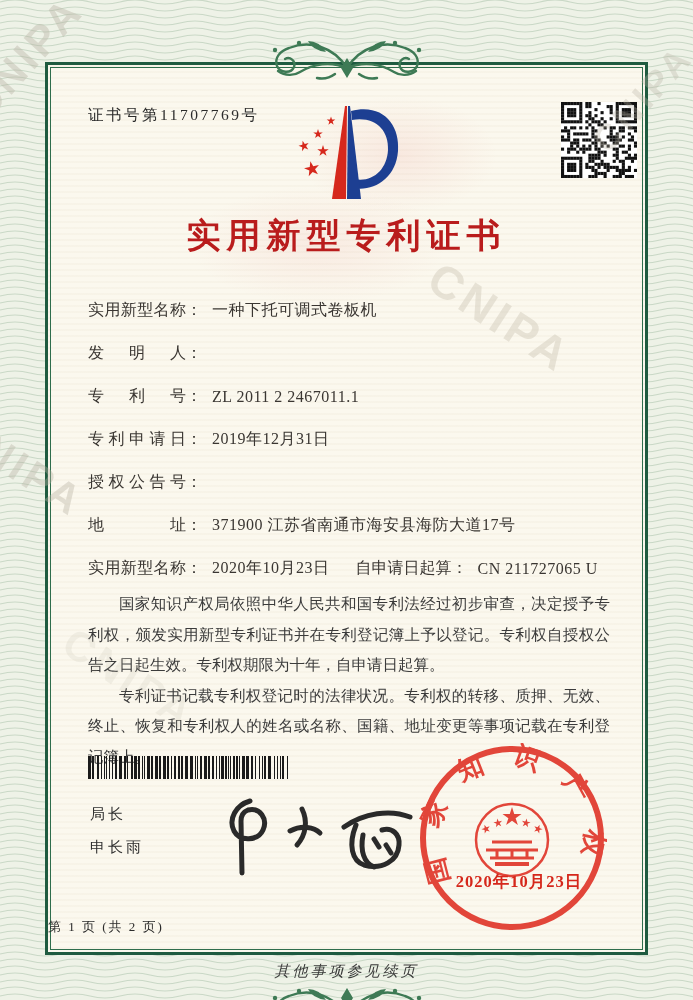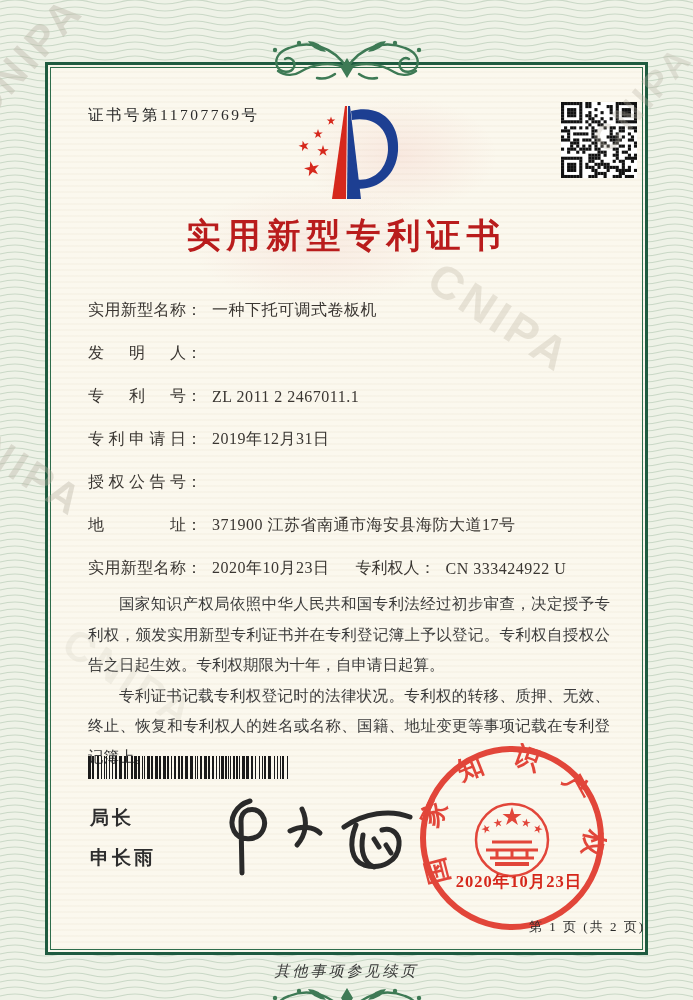--- a/index.html
+++ b/index.html
@@ -46,27 +46,27 @@
   .field-row{height:43px;display:flex;align-items:center;}
   .lab{display:inline-block;width:98px;text-align:justify;text-align-last:justify;}
   .colon{margin-right:10px;}
   .val{letter-spacing:.5px;white-space:nowrap;}
   .grant-gap{display:inline-block;width:26px;}
   .paras{position:absolute;left:40px;right:35px;top:524px;font-size:15.5px;line-height:30.5px;
     color:#3b3b3b;text-align:justify;}
   .paras p{margin:0;text-indent:2em;}
   #barcode{position:absolute;left:40px;top:691px;width:200px;height:23px;}
   .officer{position:absolute;left:42px;top:740px;
-    font-family:"Liberation Sans","DejaVu Sans",sans-serif;font-size:19px;font-weight:bold;color:#2e2e2e;}
+    font-family:"Liberation Sans","DejaVu Sans",sans-serif;font-size:15px;font-weight:normal;color:#2e2e2e;}
   .officer div{margin-bottom:14px;letter-spacing:3px;}
   #autograph{position:absolute;left:150px;top:722px;}
   #seal{position:absolute;left:369px;top:678px;}
   .seal-date{position:absolute;left:378px;top:806px;width:186px;text-align:center;
     font-size:16.5px;letter-spacing:1px;color:#d5271b;font-weight:bold;}
-  .page-indicator{position:absolute;left:0;right:0;bottom:16px;text-align:right;
+  .page-indicator{position:absolute;left:0;right:0;bottom:16px;text-align:left;
     font-size:13px;letter-spacing:2px;color:#2b2b2b;}
   .continuation-note{position:absolute;left:0;right:0;top:962px;z-index:4;text-align:center;
     font-size:15px;letter-spacing:3px;color:#3a3a3a;font-style:italic;}
 </style>
 </head>
 <body>
 
 <svg id="guilloche" viewBox="0 0 693 1000">
     <path d="M0,2 q15,-4 30,0 q15,4 30,0 q15,-4 30,0 q15,4 30,0 q15,-4 30,0 q15,4 30,0 q15,-4 30,0 q15,4 30,0 q15,-4 30,0 q15,4 30,0 q15,-4 30,0 q15,4 30,0 q15,-4 30,0 q15,4 30,0 q15,-4 30,0 q15,4 30,0 q15,-4 30,0 q15,4 30,0 q15,-4 30,0 q15,4 30,0 q15,-4 30,0 q15,4 30,0 q15,-4 30,0 q15,4 30,0" fill="none" stroke="rgba(108,150,116,0.28)" stroke-width="1.1"></path>
     <path d="M0,9 q15,-4 30,0 q15,4 30,0 q15,-4 30,0 q15,4 30,0 q15,-4 30,0 q15,4 30,0 q15,-4 30,0 q15,4 30,0 q15,-4 30,0 q15,4 30,0 q15,-4 30,0 q15,4 30,0 q15,-4 30,0 q15,4 30,0 q15,-4 30,0 q15,4 30,0 q15,-4 30,0 q15,4 30,0 q15,-4 30,0 q15,4 30,0 q15,-4 30,0 q15,4 30,0 q15,-4 30,0 q15,4 30,0" fill="none" stroke="rgba(108,150,116,0.28)" stroke-width="1.1"></path>
@@ -594,23 +594,23 @@
       <div class="field-row">
         <span class="lab">地址</span>
           <span class="colon">：</span>
           <span class="val">371900 江苏省南通市海安县海防大道17号</span>
       </div>
       <div class="field-row">
         <span class="lab">实用新型名称</span>
           <span class="colon">：</span>
           <span class="val">2020年10月23日</span>
         <span class="grant-gap"></span>
-        <span>专利权人</span>
+        <span>自申请日起算</span>
           <span class="colon">：</span>
-          <span class="val">CN 333424922 U</span>
+          <span class="val">CN 211727065 U</span>
       </div>
     </div>
 
     <div class="paras">
       <p>国家知识产权局依照中华人民共和国专利法经过初步审查，决定授予专利权，颁发实用新型专利证书并在专利登记簿上予以登记。专利权自授权公告之日起生效。专利权期限为十年，自申请日起算。</p>
       <p>专利证书记载专利权登记时的法律状况。专利权的转移、质押、无效、终止、恢复和专利权人的姓名或名称、国籍、地址变更等事项记载在专利登记簿上。</p>
     </div>
 
     <svg id="barcode" viewBox="0 0 200 23" preserveAspectRatio="none">
         <rect x="0" y="0" width="3" height="23" fill="#1a1a1a"></rect>

